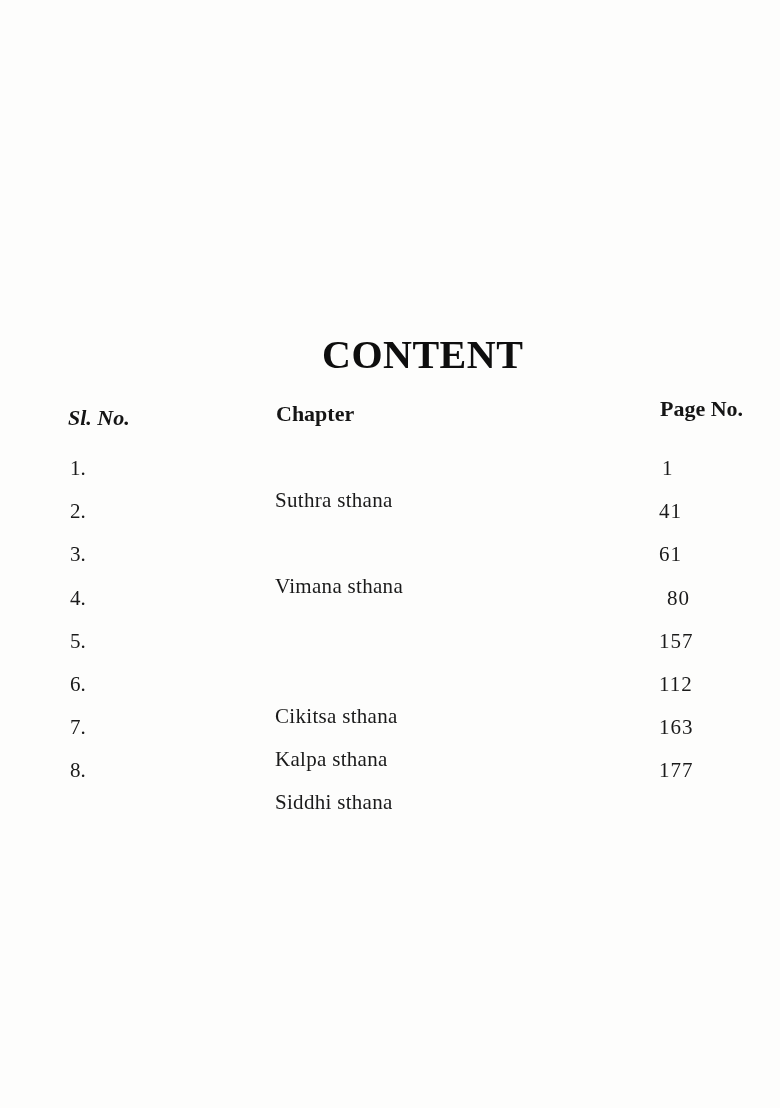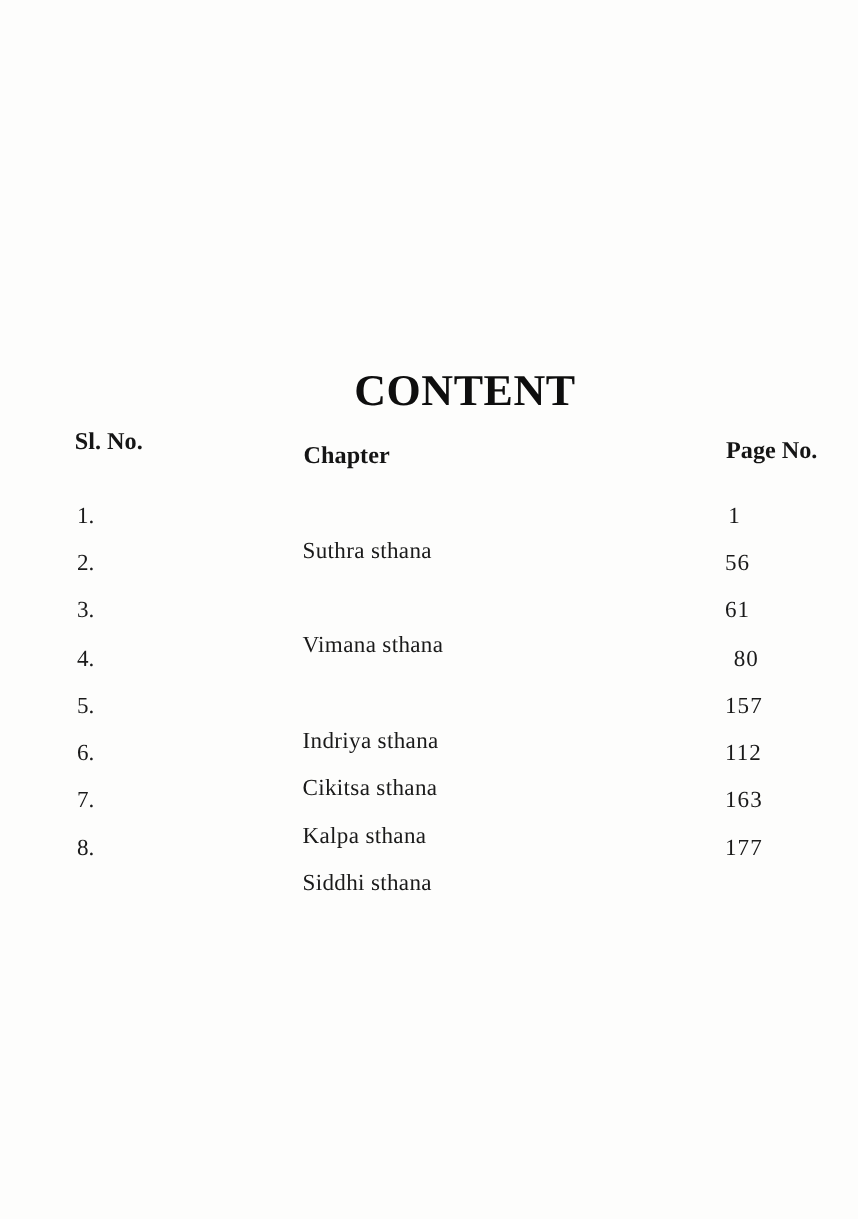--- a/index.html
+++ b/index.html
@@ -31,21 +31,21 @@
       line-height: 46px;
       color: #0e0e0e;
     }
     .hdr {
       position: absolute;
       font-weight: bold;
       font-size: 22px;
       line-height: 26px;
       color: #151515;
     }
-    .hdr-slno { left: 68px; top: 388px; }
+    .hdr-slno { left: 68px; top: 405px; font-style: italic; }
     .hdr-chapter { left: 276px; top: 401px; text-align: center; }
     .hdr-page { left: 660px; top: 396px; }
 
     .row {
       position: absolute;
       left: 0;
       width: 780px;
       height: 30px;
       font-size: 21px;
       line-height: 28px;
@@ -65,34 +65,33 @@
   <div class="hdr hdr-chapter">Chapter</div>
   <div class="hdr hdr-page">Page No.</div>
 
   <div class="row" style="top:454px;">
     <span class="sl">1.</span>
     <span class="ch">Suthra sthana</span>
     <span class="pg" style="left:662px;">1</span>
   </div>
   <div class="row" style="top:497px;">
     <span class="sl">2.</span>
-    <span class="pg">56</span>
+    <span class="pg">41</span>
   </div>
   <div class="row" style="top:540px;">
     <span class="sl">3.</span>
     <span class="ch">Vimana sthana</span>
     <span class="pg">61</span>
   </div>
   <div class="row" style="top:584px;">
     <span class="sl">4.</span>
     <span class="pg" style="left:667px;">80</span>
   </div>
   <div class="row" style="top:627px;">
     <span class="sl">5.</span>
-    <span class="ch">Indriya sthana</span>
     <span class="pg">157</span>
   </div>
   <div class="row" style="top:670px;">
     <span class="sl">6.</span>
     <span class="ch">Cikitsa sthana</span>
     <span class="pg">112</span>
   </div>
   <div class="row" style="top:713px;">
     <span class="sl">7.</span>
     <span class="ch">Kalpa sthana</span>

